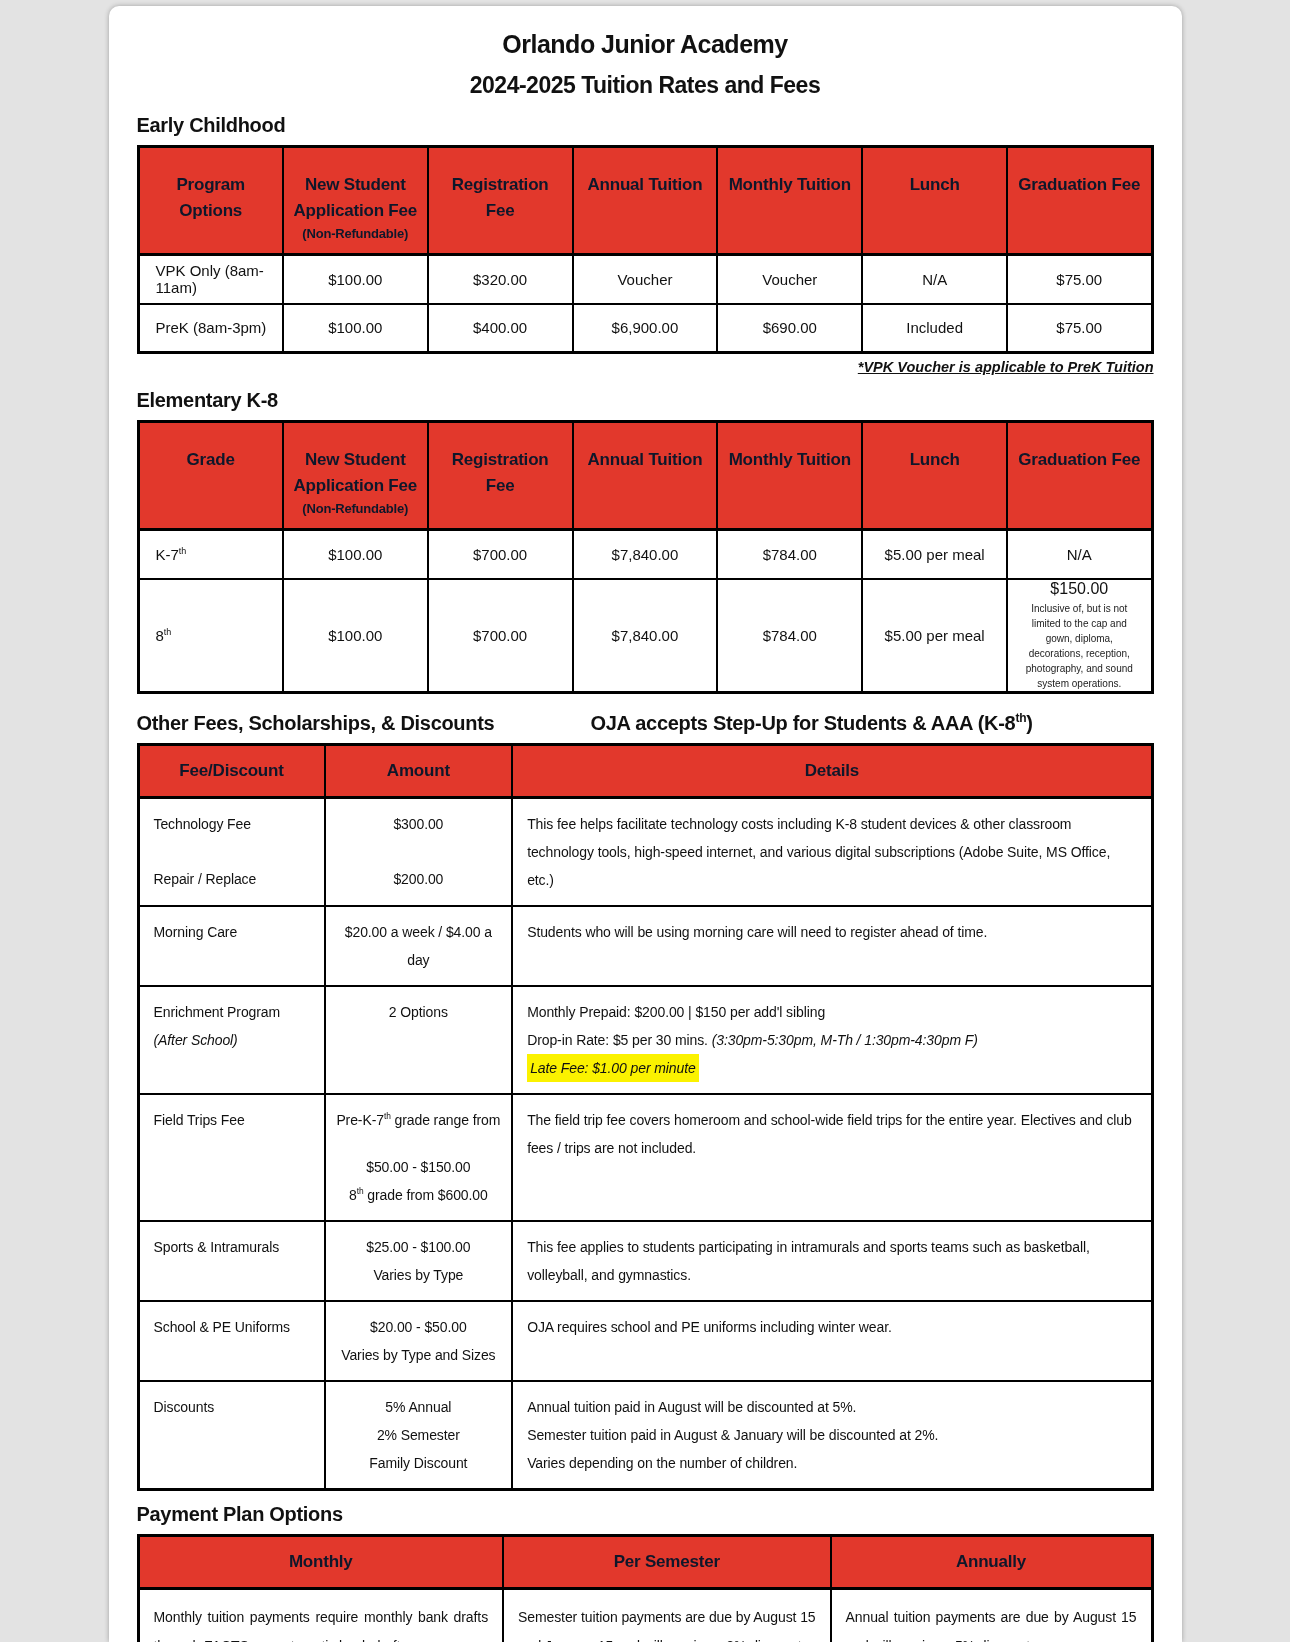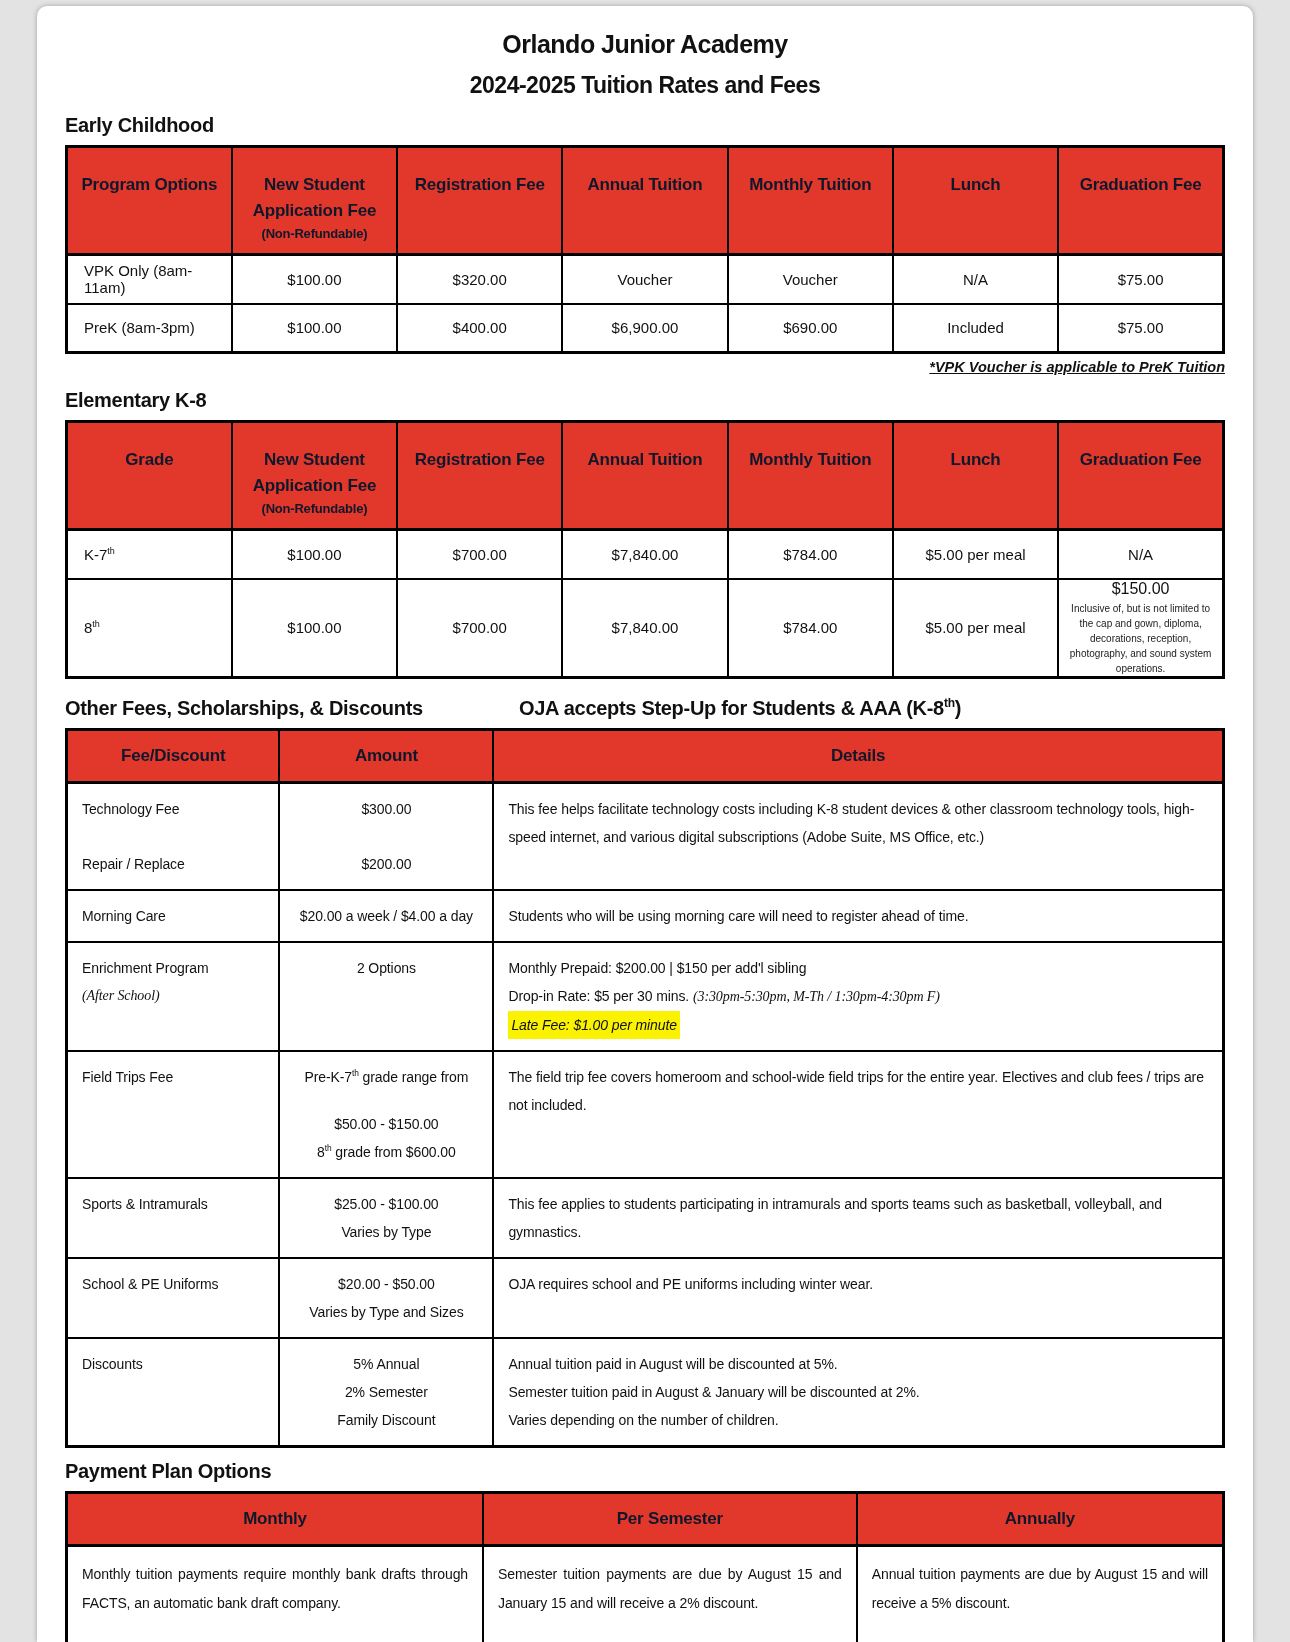--- a/index.html
+++ b/index.html
@@ -3,21 +3,21 @@
 <meta charset="utf-8">
 <style>
   * { margin:0; padding:0; box-sizing:border-box; }
   html,body { width:1290px; height:1642px; overflow:hidden; }
   body {
     background:#e3e3e3;
     font-family:"Liberation Sans", sans-serif;
     color:#111;
   }
   .page {
-    width:1216px; height:1636px;
+    width:1073px; height:1636px;
     margin:6px auto 0 auto;
     background:#ffffff;
     border-radius:10px 10px 0 0;
     box-shadow:0 0 5px rgba(0,0,0,.3);
     padding:20px 28px 0 28px;
   }
   .title { text-align:center; font-weight:bold; letter-spacing:-0.5px; }
   .title-1 { font-size:25px; margin-top:4px; }
   .title-2 { font-size:23px; margin-top:13px; }
   .sec { font-size:20px; font-weight:bold; letter-spacing:-0.3px; }
@@ -59,21 +59,21 @@
   .t3 td.amt { text-align:center; padding:11px 8px; }
   .t3 tr.r-tech   { height:95px; }
   .t3 tr.r-morn   { height:48px; }
   .t3 tr.r-enr    { height:94px; }
   .t3 tr.r-field  { height:114px; }
   .t3 tr.r-sport  { height:62px; }
   .t3 tr.r-unif   { height:72px; }
   .t3 tr.r-disc   { height:88px; }
   .gap27 { margin-top:27px; }
   .gap19 { margin-top:19px; }
-  .italic { font-style:italic;font-family:Liberation Serif, serif; }
+  .italic { font-style:italic; }
   .hl {
     background:var(--hl,#fbf200);
     font-style:italic; display:inline-block; padding:0 3px;
   }
 
   .t4 th { vertical-align:middle; padding-top:0; height:53px; }
   .t4 tr.drow { height:143px; }
   .t4 td {
     font-size:14px; vertical-align:top; padding:13px 14px;
     line-height:29px; text-align:justify; letter-spacing:-0.1px;

